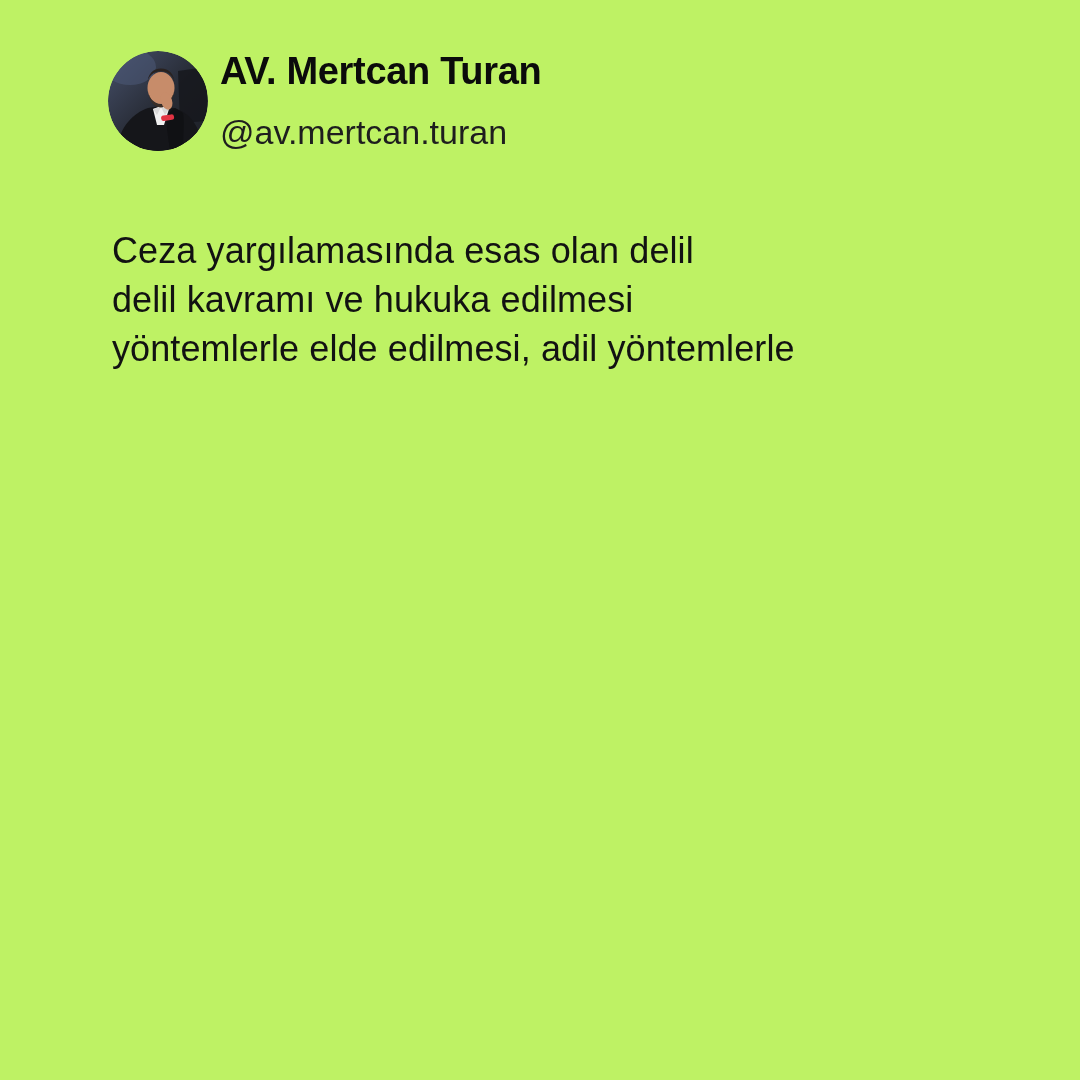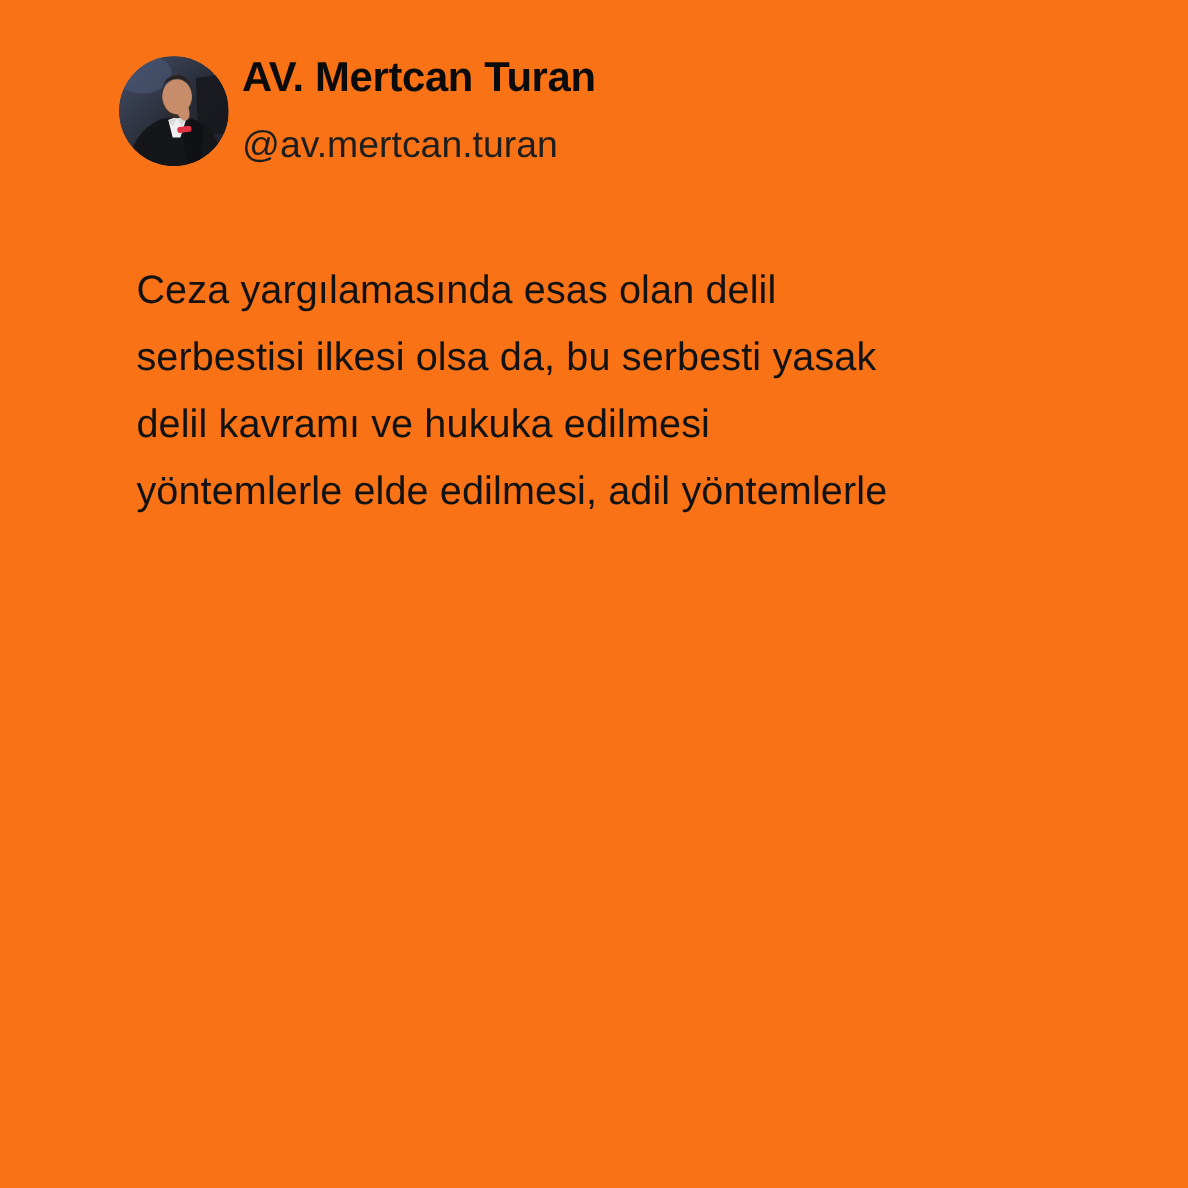--- a/index.html
+++ b/index.html
@@ -4,21 +4,21 @@
 <style>
   html, body {
     margin: 0;
     padding: 0;
     background: #ffffff;
   }
   .card {
     position: relative;
     width: 1080px;
     height: 1080px;
-    background: #f97316;
+    background: #bef264;
     overflow: hidden;
     font-family: "Liberation Sans", sans-serif;
   }
   .profile-header {
     position: absolute;
     left: 108px;
     top: 50px;
     display: flex;
     align-items: center;
   }
@@ -48,21 +48,21 @@
     line-height: 1.2;
     margin-top: 19px;
   }
   .post-text {
     position: absolute;
     left: 108px;
     top: 224px;
     width: 880px;
   }
   .post-text p {
-    margin: 16px;
+    margin: 4px;
     font-size: 36px;
     line-height: 45px;
     font-weight: 400;
     color: #121212;
     letter-spacing: 0.1px;
     white-space: nowrap;
   }
 </style>
 </head>
 <body>
@@ -100,18 +100,17 @@
       </svg>
     </span>
     <div class="profile-names">
       <div class="profile-name">AV. Mertcan Turan</div>
       <div class="profile-handle">@av.mertcan.turan</div>
     </div>
   </div>
 
   <div class="post-text">
     <p>Ceza yargılamasında esas olan delil</p>
-    <p>serbestisi ilkesi olsa da, bu serbesti yasak</p>
     <p>delil kavramı ve hukuka edilmesi</p>
     <p>yöntemlerle elde edilmesi, adil yöntemlerle</p>
   </div>
 
 </div>
 
 </body></html>

